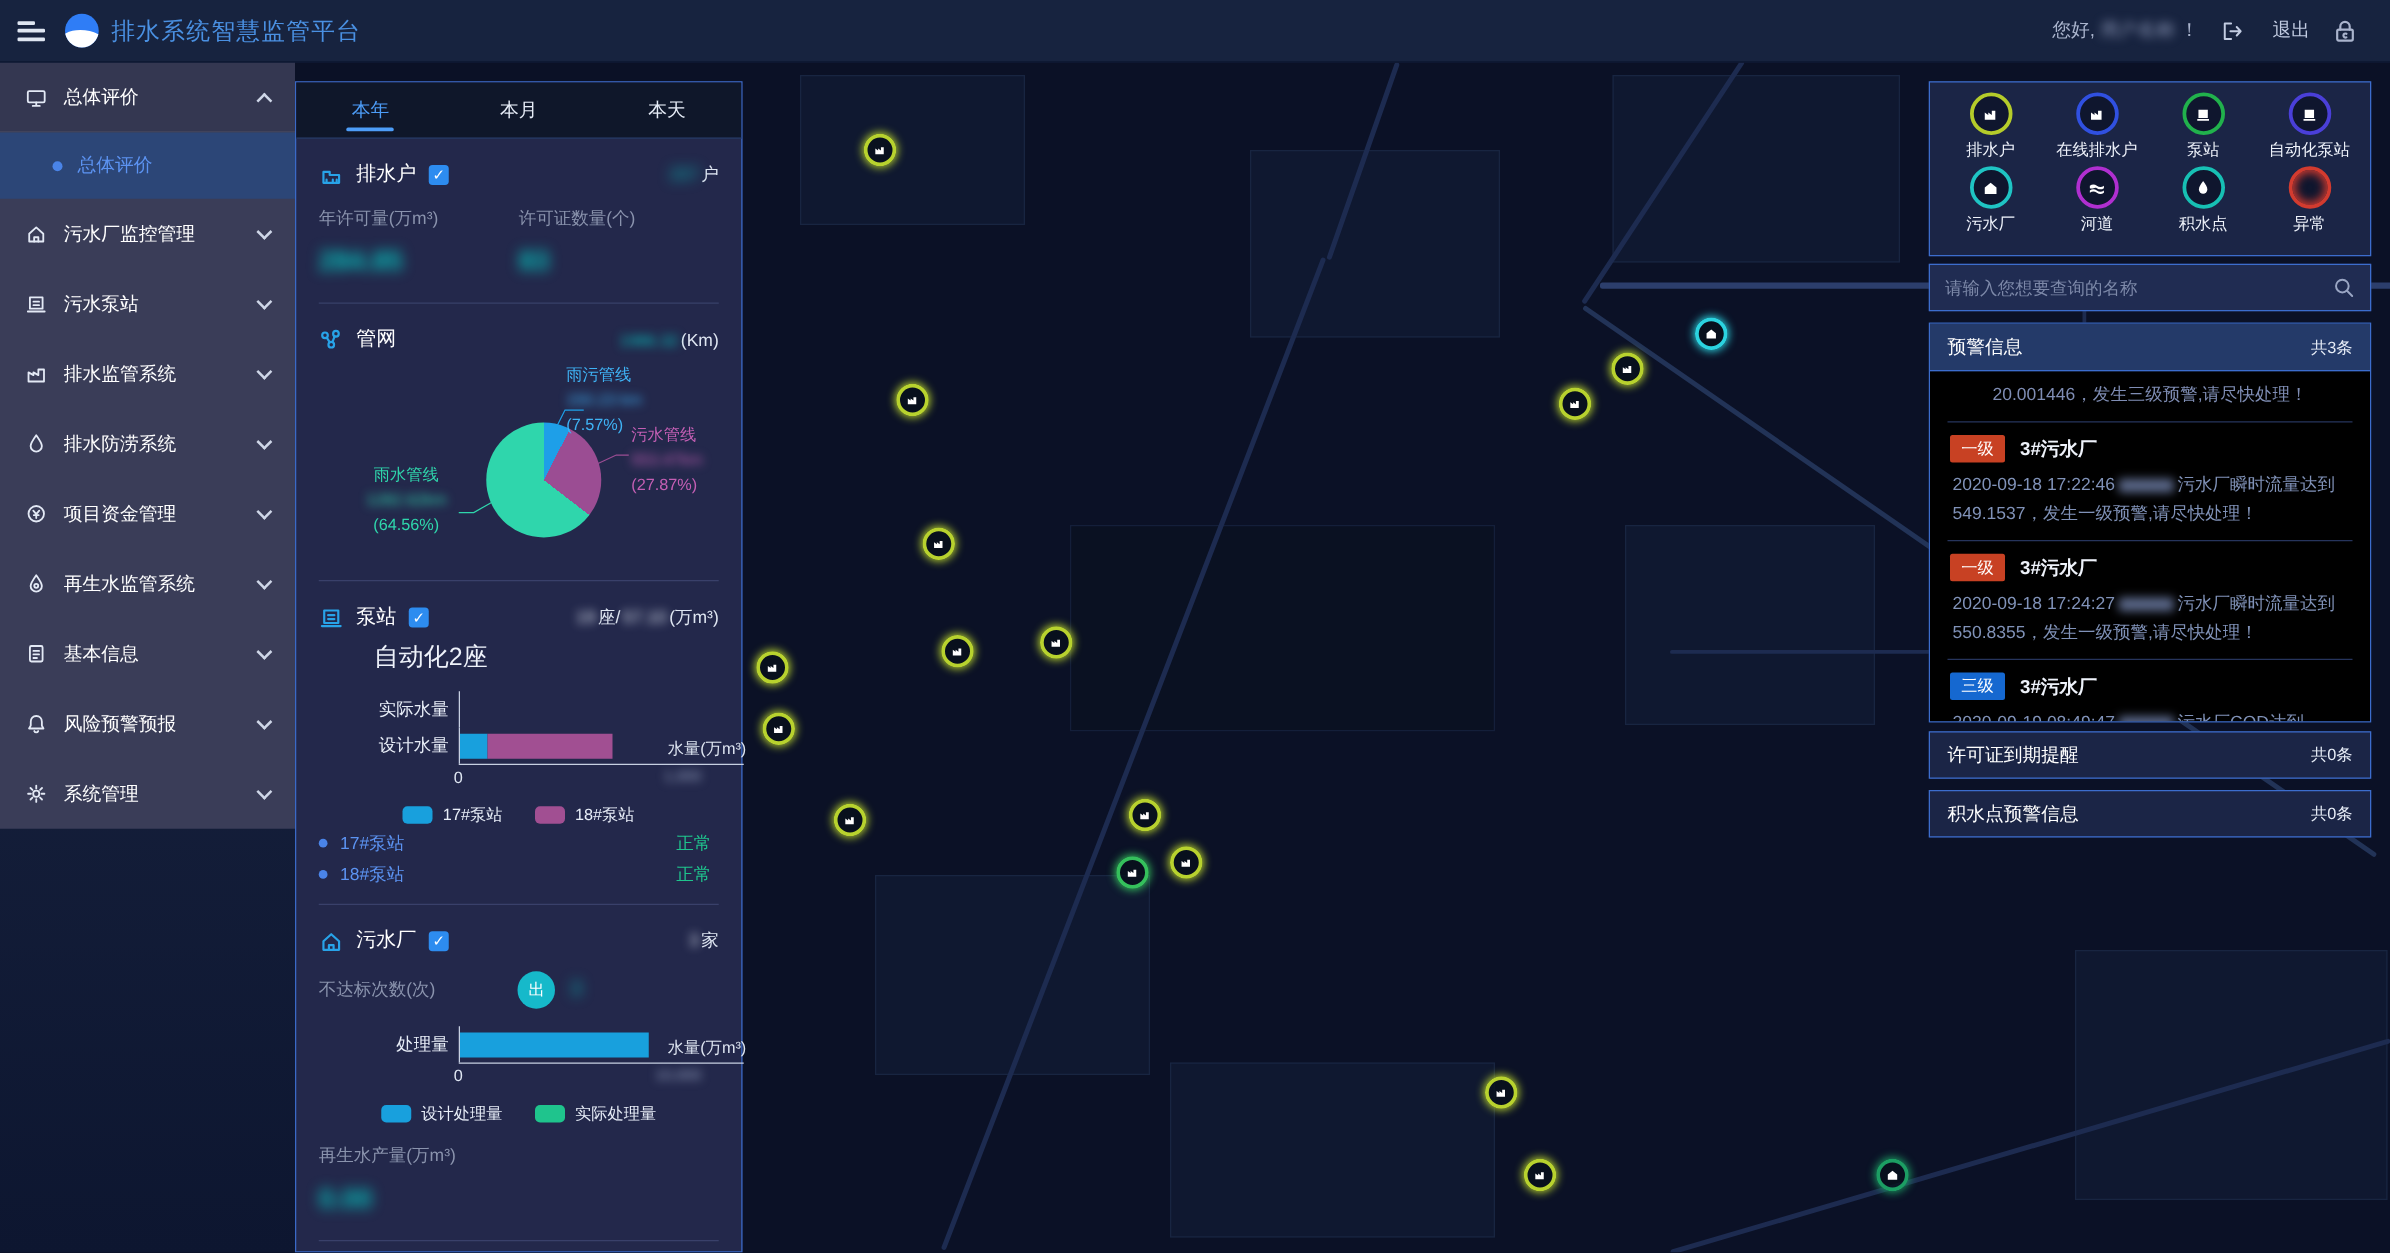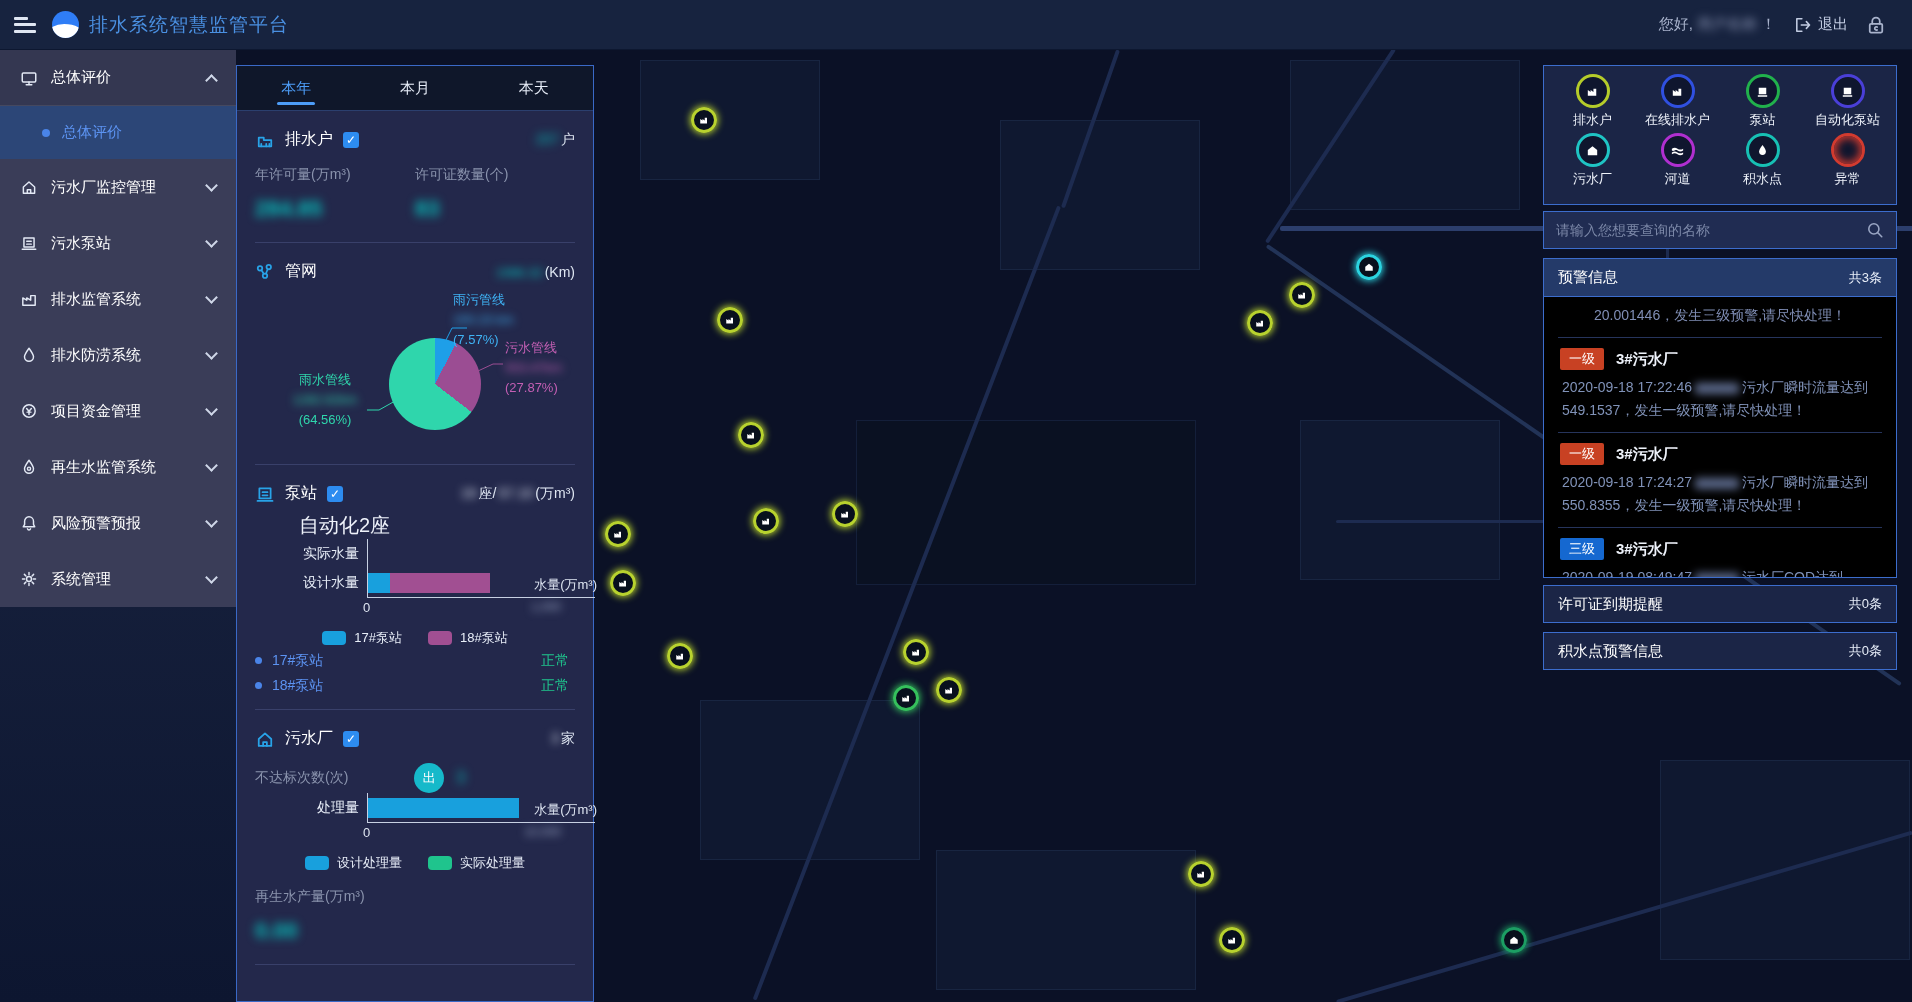--- a/index.html
+++ b/index.html
@@ -12,21 +12,21 @@
   .topbar{position:absolute;left:0;top:0;width:1912px;height:50px;background:#17233f;display:flex;align-items:center;z-index:40;border-bottom:1px solid #0d1730}
   .hamburger{width:22px;height:16px;margin:0 16px 0 14px;display:flex;flex-direction:column;justify-content:space-between;cursor:pointer}
   .hamburger i{display:block;height:3px;background:#dfe6f2;border-radius:1px}
   .hamburger i:nth-child(1){width:14px}
   .logo{width:27px;height:27px;border-radius:50%;background:#2f7df6;position:relative;overflow:hidden;margin-right:10px}
   .logo::after{content:"";position:absolute;left:-4px;top:13px;width:36px;height:20px;background:#fff;border-radius:45% 55% 0 0}
   .app-title{color:#4a90e2;font-size:19px;letter-spacing:1px}
   .top-right{margin-left:auto;display:flex;align-items:center;gap:18px;padding-right:26px;color:#aab4cd;font-size:15px}
   .greet{display:flex;align-items:center;gap:4px}
   .blurname{filter:blur(4px);color:#8e99b8}
-  .logout{display:flex;align-items:center;gap:6px;cursor:pointer;color:#c2cce2}
+  .logout{display:flex;align-items:center;gap:23px;cursor:pointer;color:#c2cce2}
   .icon-stroke{fill:none;stroke:currentColor;stroke-width:1.4;stroke-linecap:round;stroke-linejoin:round}
 
   
   .sidebar{position:absolute;left:0;top:50px;width:236px;height:952px;background:linear-gradient(#1e2947,#0d1630);z-index:35}
   .menu{background:#3a3d58}
   .side-item{height:56px;display:flex;align-items:center;padding:0 20px;cursor:pointer;color:#fff}
   .side-item.expanded{background:#343751;border-bottom:1px solid #45485f}
   .side-item .micon{width:18px;height:18px;color:#e3e9f5;flex:none}
   .side-item .lbl{margin-left:13px;font-size:15px}
   .chev{margin-left:auto;width:9px;height:9px;border-right:2px solid #cfd7e8;border-bottom:2px solid #cfd7e8;transform:rotate(45deg);margin-top:-4px}
@@ -64,21 +64,21 @@
   
   .pie-wrap{position:relative;height:172px;margin-top:4px}
   .pie{position:absolute;left:134px;top:52px;width:92px;height:92px;border-radius:50%}
   .pie-label{position:absolute;font-size:13px;line-height:20px}
   .pl-blue{left:198px;top:4px;color:#3fb3f5}
   .pl-mag{left:250px;top:52px;color:#c45fb4}
   .pl-teal{left:22px;top:84px;color:#2fd6ac;text-align:center;width:96px}
   .pie-leads{position:absolute;left:0;top:0;width:358px;height:172px}
 
   
-  .chart{}
+  .chart{margin-top:14px}
   .crow{display:flex;align-items:center;height:29px}
   .clabel{width:112px;text-align:right;padding-right:8px;font-size:14px;color:#e8eef8;flex:none}
   .cplot{position:relative;width:222px;height:29px;border-left:1px solid #c7d0e2;display:flex;align-items:center}
   .cplot .barseg{height:20px;display:block}
   .xaxis{margin-left:112px;width:228px;border-top:1px solid #c7d0e2;position:relative;height:20px}
   .xaxis .t0{position:absolute;left:-4px;top:2px;font-size:13px;color:#dfe6f2}
   .xaxis .tmax{position:absolute;right:34px;top:2px;font-size:12px;color:#9aa6c4}
   .xaxis .xlab{position:absolute;right:-2px;top:-22px;font-size:13px;color:#dfe6f2}
   .legend{display:flex;justify-content:center;gap:26px;margin-top:12px;font-size:13px;color:#e8eef8}
   .litem{display:flex;align-items:center;gap:8px}
@@ -205,20 +205,28 @@
       <div class="side-item">
         <span class="micon"><svg viewBox="0 0 16 16" fill="none" stroke="currentColor" stroke-width="1.3" stroke-linecap="round" stroke-linejoin="round">
             <path d="M8 2C5.5 5.5 4 7.6 4 9.6a4 4 0 0 0 8 0C12 7.6 10.5 5.5 8 2z"></path>
             <circle cx="8" cy="9.5" r="1.4"></circle>
           </svg></span>
         <span class="lbl">再生水监管系统</span>
         <span class="chev "></span>
       </div>
       <div class="side-item">
         <span class="micon"><svg viewBox="0 0 16 16" fill="none" stroke="currentColor" stroke-width="1.3" stroke-linecap="round" stroke-linejoin="round">
+            <rect x="3.5" y="2.5" width="9" height="11" rx="1"></rect>
+            <path d="M6 6h4M6 8.5h4M6 11h2.5"></path>
+          </svg></span>
+        <span class="lbl">基本信息</span>
+        <span class="chev "></span>
+      </div>
+      <div class="side-item">
+        <span class="micon"><svg viewBox="0 0 16 16" fill="none" stroke="currentColor" stroke-width="1.3" stroke-linecap="round" stroke-linejoin="round">
             <path d="M8 2.5c-2.4 0-3.9 1.8-3.9 4v2.8L2.9 11.4h10.2L12 9.3V6.5c0-2.2-1.6-4-4-4z"></path>
             <path d="M6.6 13.2a1.5 1.5 0 0 0 2.8 0"></path>
           </svg></span>
         <span class="lbl">风险预警预报</span>
         <span class="chev "></span>
       </div>
       <div class="side-item">
         <span class="micon"><svg viewBox="0 0 16 16" fill="none" stroke="currentColor" stroke-width="1.3" stroke-linecap="round" stroke-linejoin="round">
             <circle cx="8" cy="8" r="2.2"></circle>
             <path d="M8 2.2v2M8 11.8v2M2.2 8h2M11.8 8h2M3.9 3.9l1.4 1.4M10.7 10.7l1.4 1.4M12.1 3.9l-1.4 1.4M5.3 10.7l-1.4 1.4"></path>

